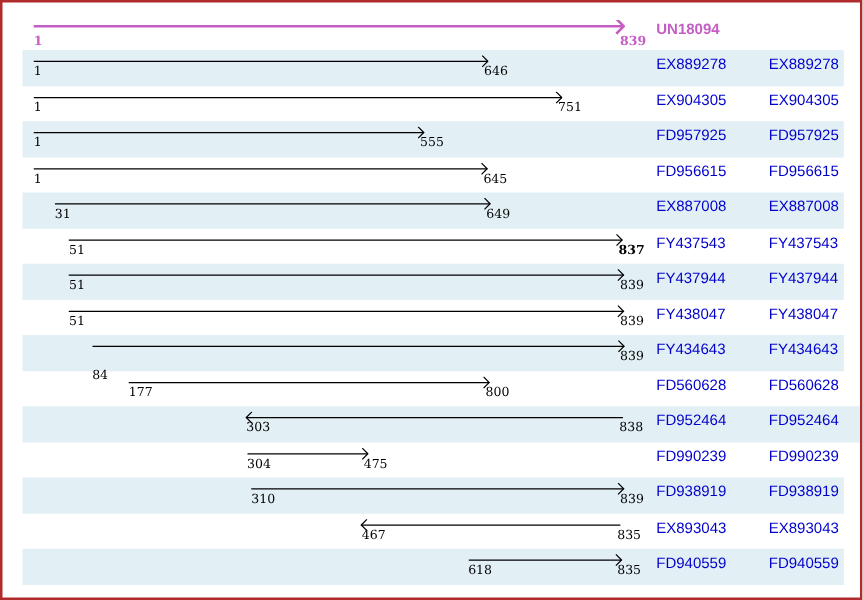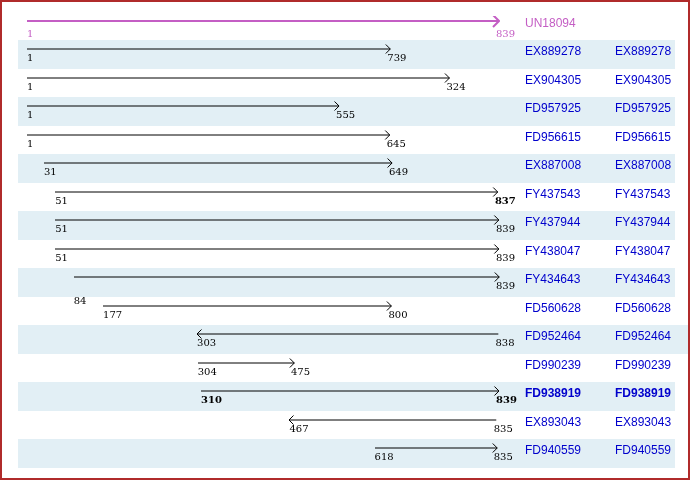--- a/index.html
+++ b/index.html
@@ -9,21 +9,21 @@
     border:2px solid #b02b2b;
     background:#ffffff;
     overflow:hidden;
     font-family:"Liberation Sans", sans-serif;
   }
   .row{
     position:absolute;
     left:16px;width:657px;height:29px;
   }
   .row.alt{background:#e2eff5;}
-  .consensus-row{position:absolute;left:16px;top:10px;width:657px;height:28px;background:#ffffff;}
+  .consensus-row{position:absolute;left:16px;top:10px;width:657px;height:28px;background:#ffffff;font-weight:bold;}
   .arrow-svg{position:absolute;display:block;}
   .coord{
     position:absolute;
     font-family:"DejaVu Serif", serif;
     font-size:10px;line-height:10px;
     color:#000000;white-space:nowrap;
   }
   .coord.magenta{color:#c45ec4;}
   .acc{
     position:absolute;
@@ -50,31 +50,31 @@
         <polyline points="467.00350000000003,-1 473.00350000000003,5 467.00350000000003,11" fill="none" stroke="#c45ec4" stroke-width="2"></polyline>
       </svg>
     </div>
   <div id="rows">
       <div class="row alt" style="top: 38px; height: 28.5px;">
         <svg width="365.29625000000004" height="12" class="arrow-svg" style="left: 8px; top: 4px;">
           <line x1="1" x2="364.29625000000004" y1="5" y2="5" stroke="#000000" stroke-width="1"></line>
           <polyline points="359.79625000000004,0.5 364.29625000000004,5 359.79625000000004,9.5" fill="none" stroke="#000000" stroke-width="1"></polyline>
         </svg>
         <span class="coord" style="left: 9px; top: 13px;">1</span>
-        <span class="coord" style="left: 369.296px; top: 13px;">739</span>
+        <span class="coord" style="left: 369.296px; top: 13px;">646</span>
         <span class="acc" style="left: 507px; top: 4px;">EX889278</span>
         <span class="acc" style="left: 597px; top: 4px;">EX889278</span>
       </div>
       <div class="row" style="top: 66.5px; height: 28.5px;">
         <svg width="424.4375" height="12" class="arrow-svg" style="left: 8px; top: 4px;">
           <line x1="1" x2="423.4375" y1="5" y2="5" stroke="#000000" stroke-width="1"></line>
           <polyline points="418.9375,0.5 423.4375,5 418.9375,9.5" fill="none" stroke="#000000" stroke-width="1"></polyline>
         </svg>
         <span class="coord" style="left: 9px; top: 13px;">1</span>
-        <span class="coord" style="left: 428.438px; top: 13px;">324</span>
+        <span class="coord" style="left: 428.438px; top: 13px;">751</span>
         <span class="acc" style="left: 507px; top: 4px;">EX904305</span>
         <span class="acc" style="left: 597px; top: 4px;">EX904305</span>
       </div>
       <div class="row alt" style="top: 95px; height: 28.5px;">
         <svg width="314.0405" height="12" class="arrow-svg" style="left: 8px; top: 4px;">
           <line x1="1" x2="313.0405" y1="5" y2="5" stroke="#000000" stroke-width="1"></line>
           <polyline points="308.5405,0.5 313.0405,5 308.5405,9.5" fill="none" stroke="#000000" stroke-width="1"></polyline>
         </svg>
         <span class="coord" style="left: 9px; top: 13px;">1</span>
         <span class="coord" style="left: 318.041px; top: 13px;">555</span>
@@ -164,21 +164,21 @@
       <div class="row" style="top: 351.5px; height: 28.5px;">
         <svg width="98.31575000000001" height="12" class="arrow-svg" style="left: 178.665px; top: 4px;">
           <line x1="1" x2="97.31575000000001" y1="5" y2="5" stroke="#000000" stroke-width="1"></line>
           <polyline points="92.81575000000001,0.5 97.31575000000001,5 92.81575000000001,9.5" fill="none" stroke="#000000" stroke-width="1"></polyline>
         </svg>
         <span class="coord" style="left: 179.665px; top: 13px;">304</span>
         <span class="coord" style="left: 272.981px; top: 13px;">475</span>
         <span class="acc" style="left: 507px; top: 4px;">FD990239</span>
         <span class="acc" style="left: 597px; top: 4px;">FD990239</span>
       </div>
-      <div class="row alt" style="top: 380px; height: 28.5px; font-weight: bold;">
+      <div class="row alt" style="top: 380px; height: 28.5px;">
         <svg width="299.95925" height="12" class="arrow-svg" style="left: 182.044px; top: 4px;">
           <line x1="1" x2="298.95925" y1="5" y2="5" stroke="#000000" stroke-width="1"></line>
           <polyline points="294.45925,0.5 298.95925,5 294.45925,9.5" fill="none" stroke="#000000" stroke-width="1"></polyline>
         </svg>
         <span class="coord" style="left: 183.044px; top: 13px;">310</span>
         <span class="coord" style="left: 478.003px; top: 13px;">839</span>
         <span class="acc" style="left: 507px; top: 4px;">FD938919</span>
         <span class="acc" style="left: 597px; top: 4px;">FD938919</span>
       </div>
       <div class="row" style="top: 408.5px; height: 28.5px;">

